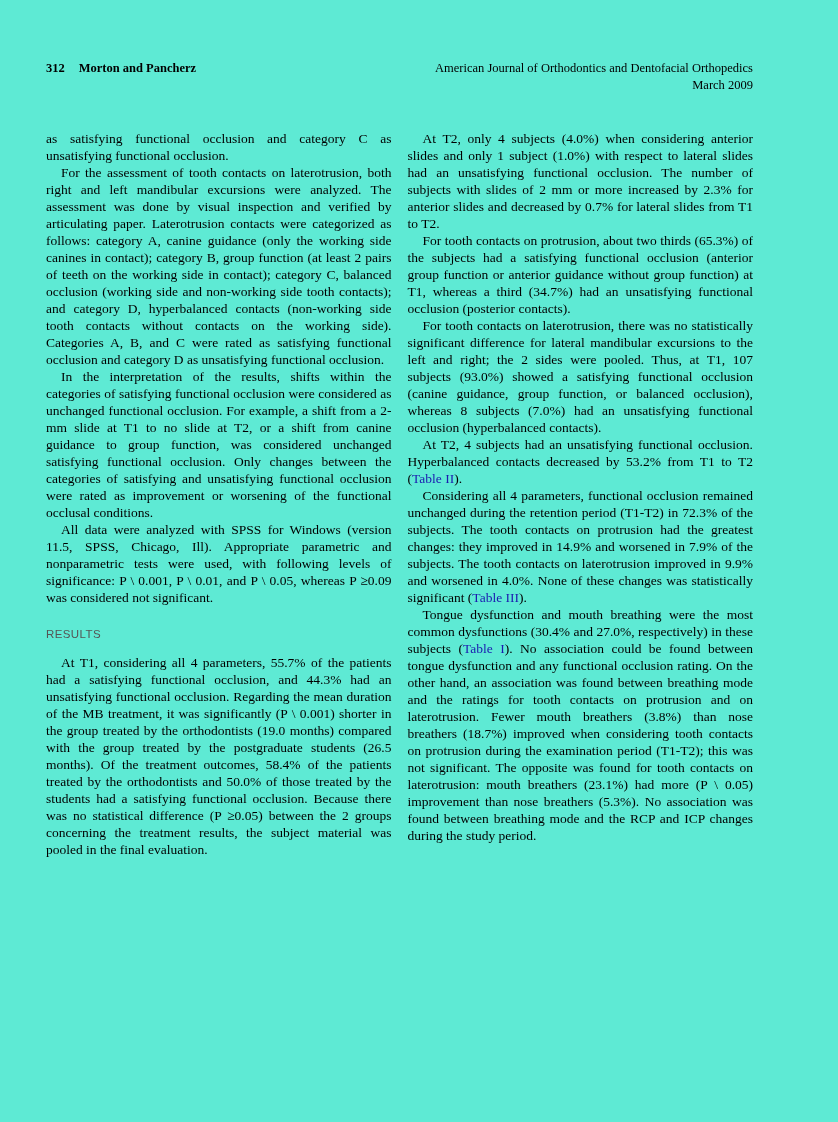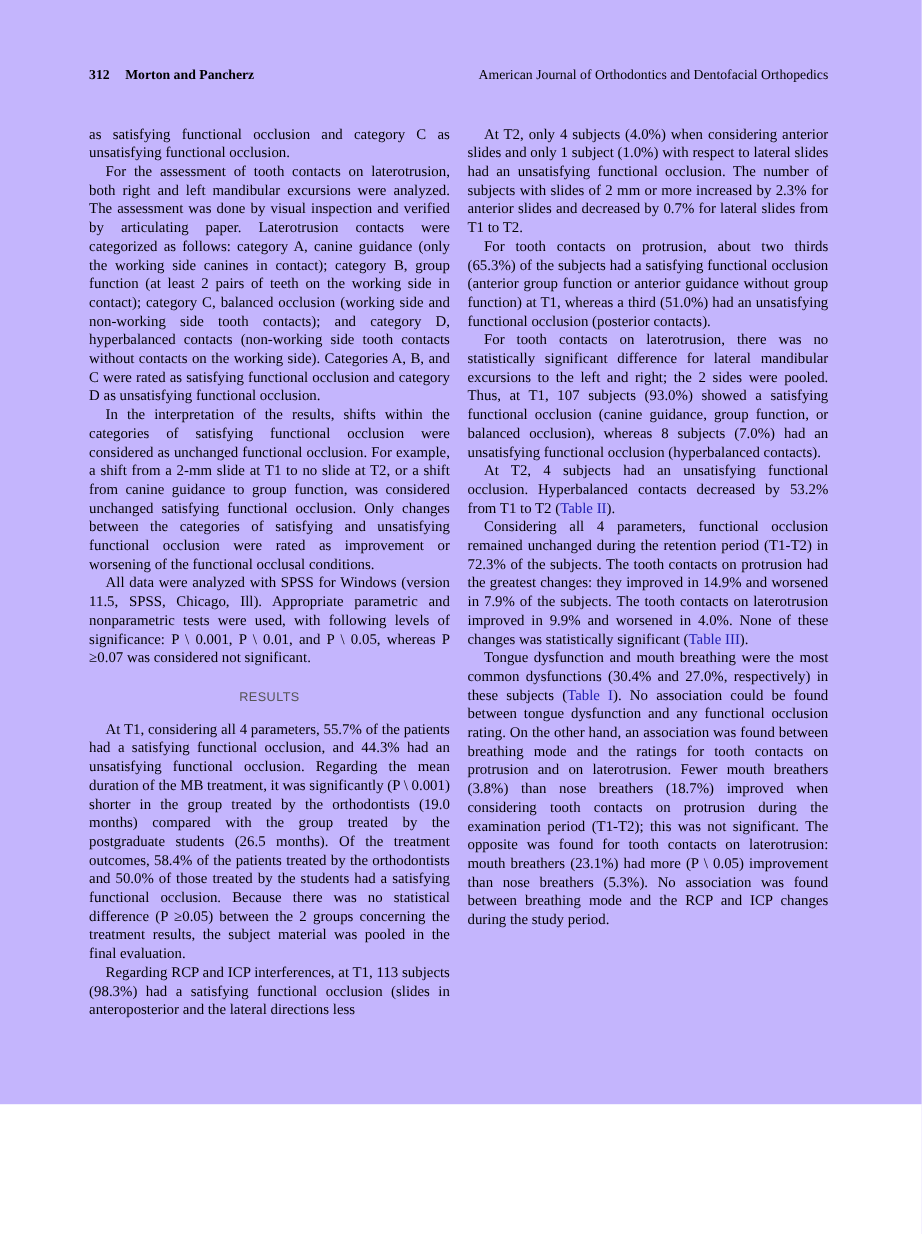--- a/index.html
+++ b/index.html
@@ -3,25 +3,25 @@
 <meta charset="utf-8">
 <style>
   html, body {
     margin: 0;
     padding: 0;
     background: #ffffff;
   }
   .page {
     position: relative;
     width: 838px;
-    height: 1004px;
+    height: 1122px;
     margin: 0 auto;
     box-sizing: border-box;
-    padding: 60px 85px 40px 81px;
-    background: #c4b5fd;
+    padding: 60px 85px 40px 46px;
+    background: #5eead4;
     font-family: "Liberation Serif", serif;
     color: #000000;
     overflow: hidden;
   }
   .page-header {
     display: flex;
     justify-content: space-between;
     align-items: flex-start;
     font-size: 12.5px;
     line-height: 1.35;
@@ -54,56 +54,56 @@
   }
   .para.indent {
     text-indent: 15px;
   }
   .section-heading {
     font-family: "Liberation Sans", sans-serif;
     font-size: 11.5px;
     font-weight: 400;
     letter-spacing: 0.4px;
     color: #555555;
-    text-align: center;
+    text-align: left;
     margin: 20px 0 11px 0;
   }
   a.table-link {
     color: #1b1bb0;
     text-decoration: none;
     cursor: pointer;
   }
 </style>
 </head>
 <body>
 
 <div class="page">
 
   <header class="page-header">
     <div class="header-left">
       <span class="page-number">312</span><span>Morton and Pancherz</span>
     </div>
     <div class="header-right">
       <div>American Journal of Orthodontics and Dentofacial Orthopedics</div>
+      <div>March 2009</div>
     </div>
   </header>
 
   <main class="columns">
     <section class="column" id="col-left">
         <p class="para"><span>as satisfying functional occlusion and category C as unsatisfying functional occlusion.</span></p>
         <p class="para indent"><span>For the assessment of tooth contacts on laterotrusion, both right and left mandibular excursions were analyzed. The assessment was done by visual inspection and verified by articulating paper. Laterotrusion contacts were categorized as follows: category A, canine guidance (only the working side canines in contact); category B, group function (at least 2 pairs of teeth on the working side in contact); category C, balanced occlusion (working side and non-working side tooth contacts); and category D, hyperbalanced contacts (non-working side tooth contacts without contacts on the working side). Categories A, B, and C were rated as satisfying functional occlusion and category D as unsatisfying functional occlusion.</span></p>
         <p class="para indent"><span>In the interpretation of the results, shifts within the categories of satisfying functional occlusion were considered as unchanged functional occlusion. For example, a shift from a 2-mm slide at T1 to no slide at T2, or a shift from canine guidance to group function, was considered unchanged satisfying functional occlusion. Only changes between the categories of satisfying and unsatisfying functional occlusion were rated as improvement or worsening of the functional occlusal conditions.</span></p>
-        <p class="para indent"><span>All data were analyzed with SPSS for Windows (version 11.5, SPSS, Chicago, Ill). Appropriate parametric and nonparametric tests were used, with following levels of significance: P \ 0.001, P \ 0.01, and P \ 0.05, whereas P ≥0.07 was considered not significant.</span></p>
+        <p class="para indent"><span>All data were analyzed with SPSS for Windows (version 11.5, SPSS, Chicago, Ill). Appropriate parametric and nonparametric tests were used, with following levels of significance: P \ 0.001, P \ 0.01, and P \ 0.05, whereas P ≥0.09 was considered not significant.</span></p>
         <h2 class="section-heading">RESULTS</h2>
         <p class="para indent"><span>At T1, considering all 4 parameters, 55.7% of the patients had a satisfying functional occlusion, and 44.3% had an unsatisfying functional occlusion. Regarding the mean duration of the MB treatment, it was significantly (P \ 0.001) shorter in the group treated by the orthodontists (19.0 months) compared with the group treated by the postgraduate students (26.5 months). Of the treatment outcomes, 58.4% of the patients treated by the orthodontists and 50.0% of those treated by the students had a satisfying functional occlusion. Because there was no statistical difference (P ≥0.05) between the 2 groups concerning the treatment results, the subject material was pooled in the final evaluation.</span></p>
-        <p class="para indent"><span>Regarding RCP and ICP interferences, at T1, 113 subjects (98.3%) had a satisfying functional occlusion (slides in anteroposterior and the lateral directions less</span></p>
       </section>
     <section class="column" id="col-right">
         <p class="para indent"><span>At T2, only 4 subjects (4.0%) when considering anterior slides and only 1 subject (1.0%) with respect to lateral slides had an unsatisfying functional occlusion. The number of subjects with slides of 2 mm or more increased by 2.3% for anterior slides and decreased by 0.7% for lateral slides from T1 to T2.</span></p>
-        <p class="para indent"><span>For tooth contacts on protrusion, about two thirds (65.3%) of the subjects had a satisfying functional occlusion (anterior group function or anterior guidance without group function) at T1, whereas a third (51.0%) had an unsatisfying functional occlusion (posterior contacts).</span></p>
+        <p class="para indent"><span>For tooth contacts on protrusion, about two thirds (65.3%) of the subjects had a satisfying functional occlusion (anterior group function or anterior guidance without group function) at T1, whereas a third (34.7%) had an unsatisfying functional occlusion (posterior contacts).</span></p>
         <p class="para indent"><span>For tooth contacts on laterotrusion, there was no statistically significant difference for lateral mandibular excursions to the left and right; the 2 sides were pooled. Thus, at T1, 107 subjects (93.0%) showed a satisfying functional occlusion (canine guidance, group function, or balanced occlusion), whereas 8 subjects (7.0%) had an unsatisfying functional occlusion (hyperbalanced contacts).</span></p>
         <p class="para indent"><span>At T2, 4 subjects had an unsatisfying functional occlusion. Hyperbalanced contacts decreased by 53.2% from T1 to T2 (</span><a class="table-link" href="#" style="color: rgb(27, 27, 176);">Table II</a><span>).</span></p>
         <p class="para indent"><span>Considering all 4 parameters, functional occlusion remained unchanged during the retention period (T1-T2) in 72.3% of the subjects. The tooth contacts on protrusion had the greatest changes: they improved in 14.9% and worsened in 7.9% of the subjects. The tooth contacts on laterotrusion improved in 9.9% and worsened in 4.0%. None of these changes was statistically significant (</span><a class="table-link" href="#" style="color: rgb(27, 27, 176);">Table III</a><span>).</span></p>
         <p class="para indent"><span>Tongue dysfunction and mouth breathing were the most common dysfunctions (30.4% and 27.0%, respectively) in these subjects (</span><a class="table-link" href="#" style="color: rgb(27, 27, 176);">Table I</a><span>). No association could be found between tongue dysfunction and any functional occlusion rating. On the other hand, an association was found between breathing mode and the ratings for tooth contacts on protrusion and on laterotrusion. Fewer mouth breathers (3.8%) than nose breathers (18.7%) improved when considering tooth contacts on protrusion during the examination period (T1-T2); this was not significant. The opposite was found for tooth contacts on laterotrusion: mouth breathers (23.1%) had more (P \ 0.05) improvement than nose breathers (5.3%). No association was found between breathing mode and the RCP and ICP changes during the study period.</span></p>
       </section>
   </main>
 
 </div>
 
 </body></html>

